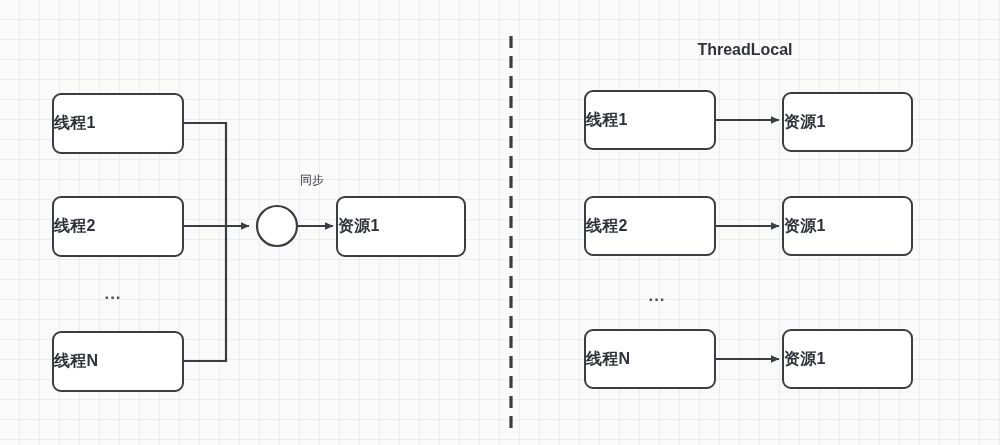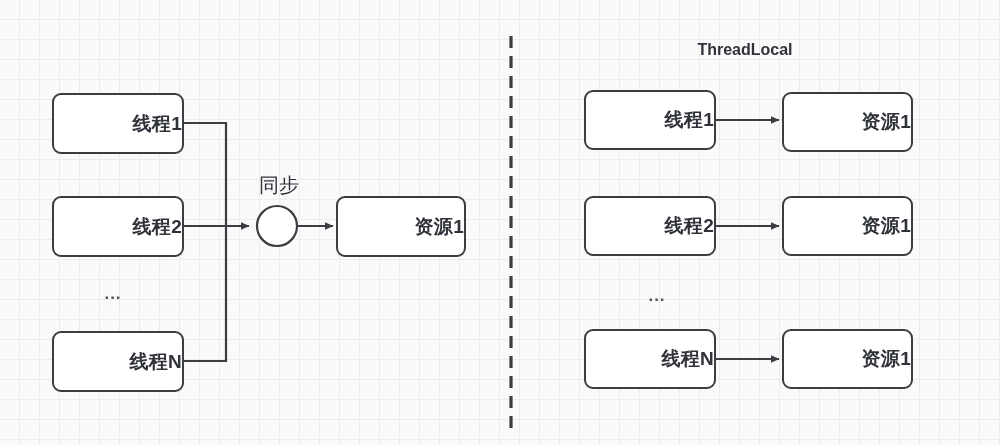--- a/index.html
+++ b/index.html
@@ -31,22 +31,22 @@
     height: 445px;
   }
   .node-box {
     position: absolute;
     box-sizing: border-box;
     background: #ffffff;
     border: 2.2px solid #3a3d42;
     border-radius: 9px;
     display: flex;
     align-items: center;
-    justify-content: flex-end;
-    font-size: 19px;
+    justify-content: flex-start;
+    font-size: 16px;
     font-weight: 700;
     color: #30323a;
     letter-spacing: 0.3px;
   }
   .section-title {
     position: absolute;
     font-size: 16px;
     font-weight: 700;
     color: #30323a;
     white-space: nowrap;
@@ -57,25 +57,26 @@
     position: absolute;
     font-size: 17px;
     font-weight: 700;
     color: #50535a;
     letter-spacing: 1px;
     white-space: nowrap;
     transform: translateX(-50%);
   }
   .sync-label {
     position: absolute;
-    font-size: 20px;
+    font-size: 12px;
     font-weight: 400;
     color: #30323a;
     white-space: nowrap;
     transform: translateX(-50%);
+    margin-left: 33px;
   }
 </style>
 </head>
 <body>
 
 <div id="canvas">
 
   <svg class="svg-layer" viewBox="0 0 1000 445">
     <defs>
       <marker id="arrowhead" markerWidth="9" markerHeight="8" refX="8.5" refY="4" orient="auto" markerUnits="userSpaceOnUse">

